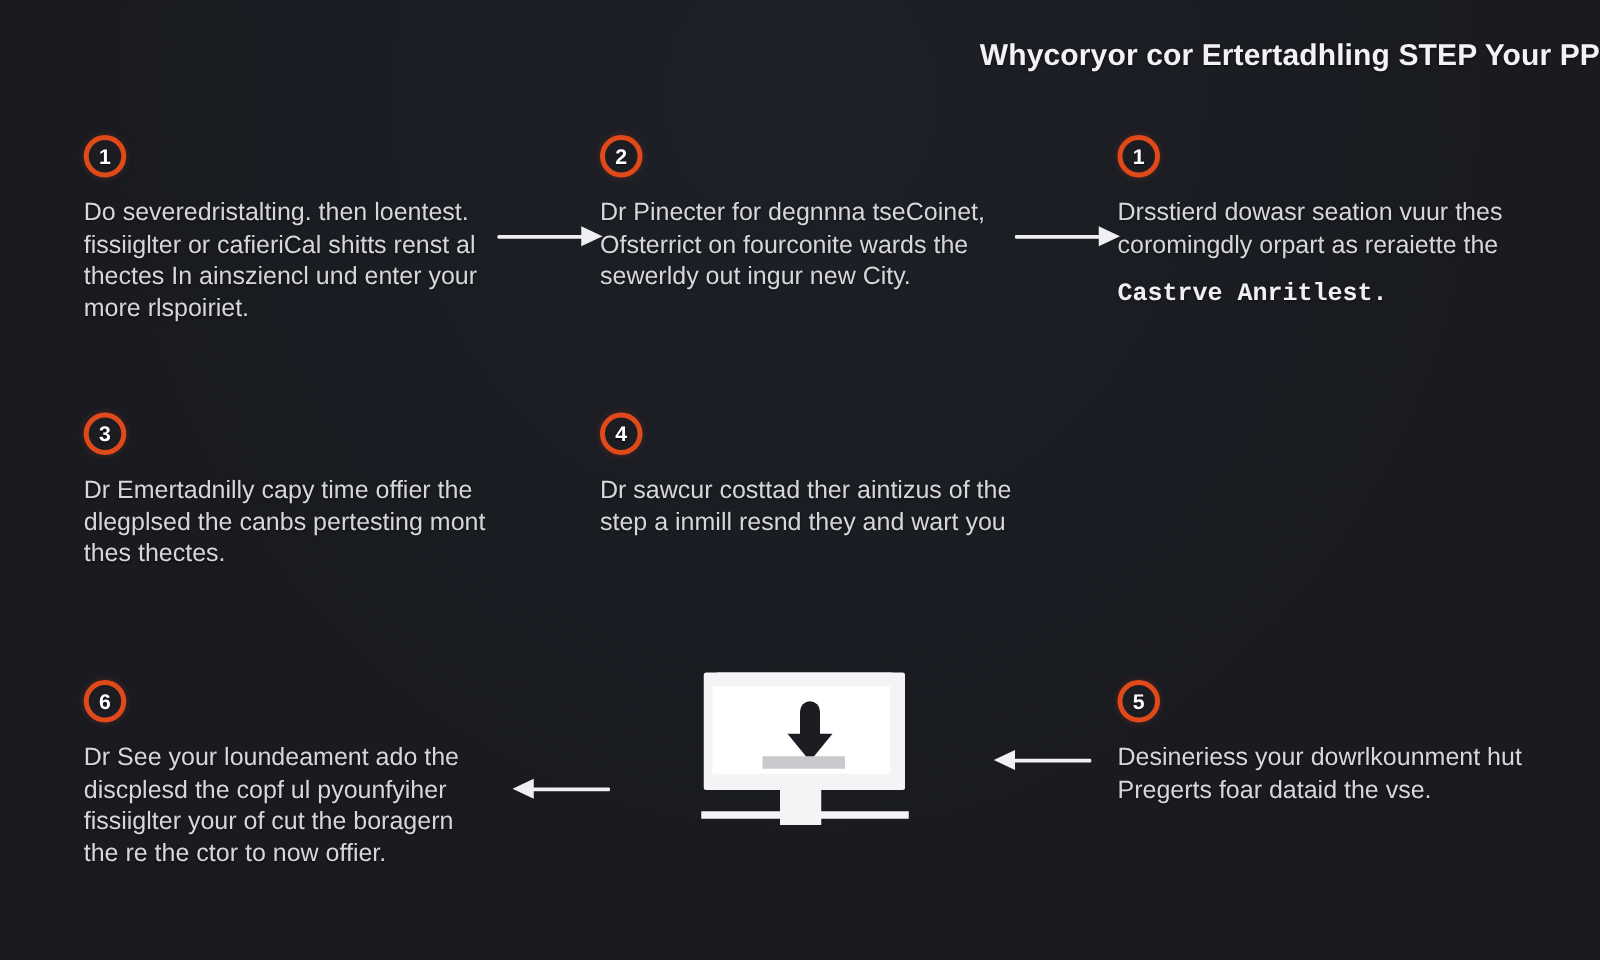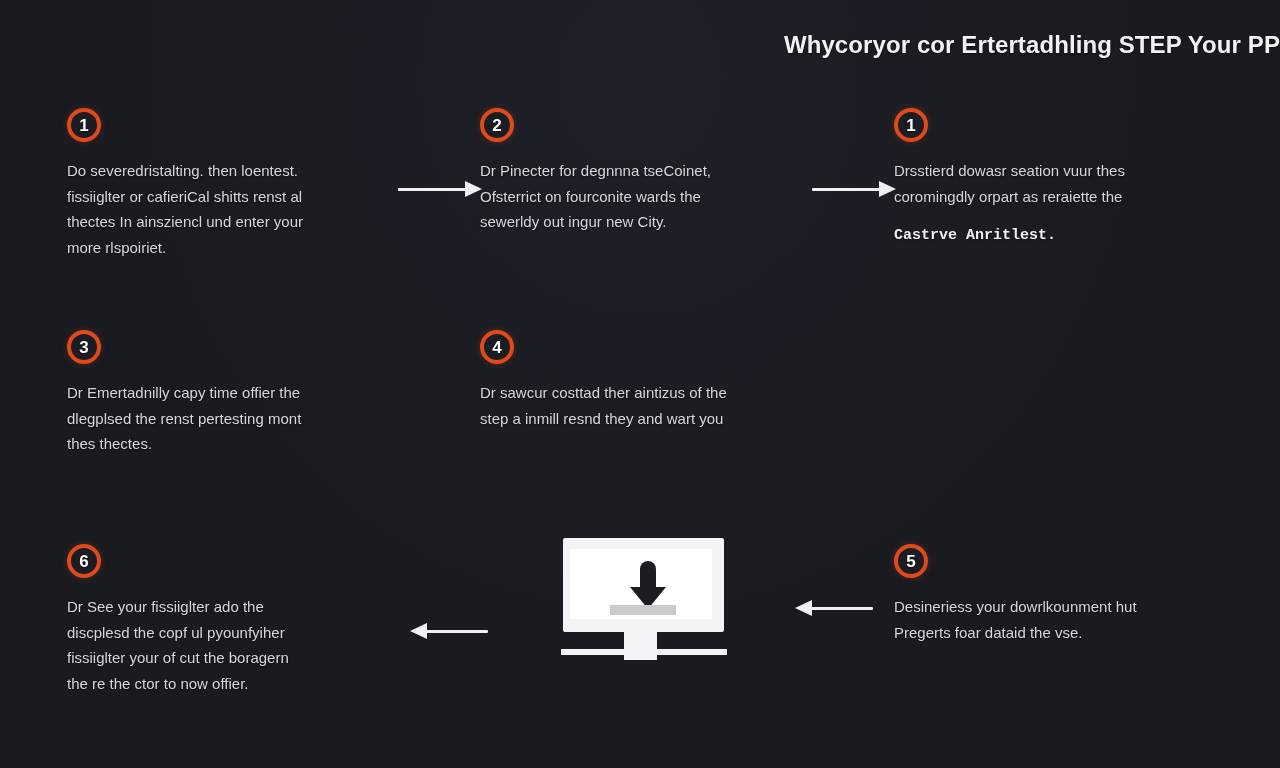--- a/index.html
+++ b/index.html
@@ -60,21 +60,21 @@
     font-size: 17px;
     font-weight: bold;
     color: #ffffff;
     line-height: 1;
     box-shadow: 0 0 6px rgba(224,73,26,.28);
     text-shadow: 0 1px 1px rgba(0,0,0,.5);
   }
 
   .step-body {
     margin-top: 16px;
-    font-size: 15px;
+    font-size: 20px;
     line-height: 25.5px;
     color: #d6d7db;
   }
 
   .step-body .line {
     display: block;
     white-space: nowrap;
     text-shadow: 0 1px 2px rgba(0,0,0,.45);
   }
 
@@ -222,37 +222,37 @@
       <span class="line">Drsstierd dowasr seation vuur thes</span>
       <span class="line">coromingdly orpart as reraiette the</span>
       <span class="line bold">Castrve Anritlest.</span>
     </div>
   </div>
 
   <div class="step" id="step-4">
     <div class="badge">3</div>
     <div class="step-body">
       <span class="line">Dr Emertadnilly capy time offier the</span>
-      <span class="line">dlegplsed the renst pertesting mont</span>
+      <span class="line">dlegplsed the canbs pertesting mont</span>
       <span class="line">thes thectes.</span>
     </div>
   </div>
 
   <div class="step" id="step-5">
     <div class="badge">4</div>
     <div class="step-body">
       <span class="line">Dr sawcur costtad ther aintizus of the</span>
       <span class="line">step a inmill resnd they and wart you</span>
     </div>
   </div>
 
   <div class="step" id="step-6">
     <div class="badge">6</div>
     <div class="step-body">
-      <span class="line">Dr See your fissiiglter ado the</span>
+      <span class="line">Dr See your loundeament ado the</span>
       <span class="line">discplesd the copf ul pyounfyiher</span>
       <span class="line">fissiiglter your of cut the boragern</span>
       <span class="line">the re the ctor to now offier.</span>
     </div>
   </div>
 
   <div class="step" id="step-7">
     <div class="badge">5</div>
     <div class="step-body">
       <span class="line">Desineriess your dowrlkounment hut</span>

